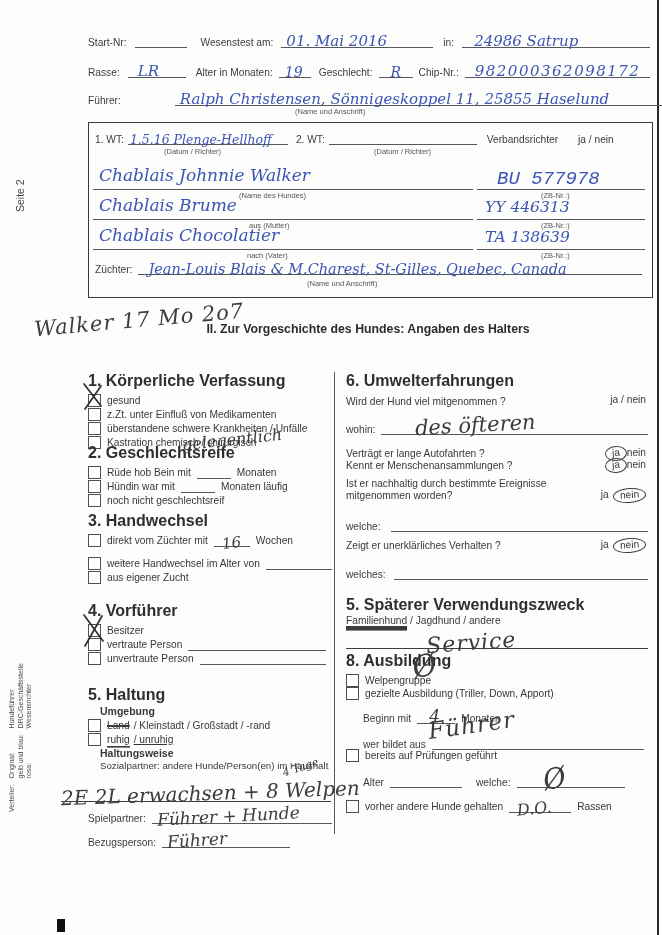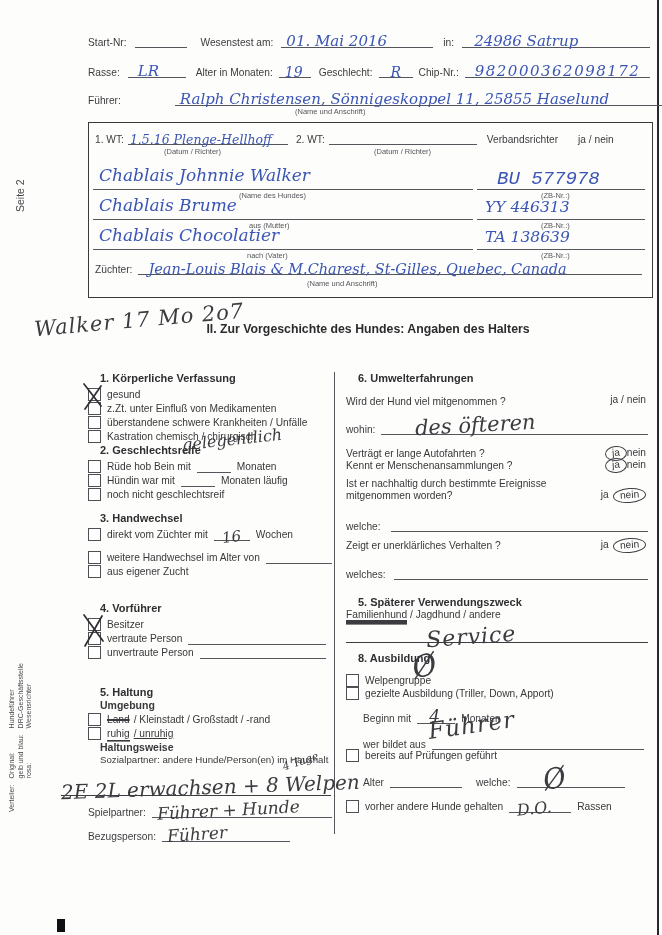--- a/index.html
+++ b/index.html
@@ -15,21 +15,21 @@
   .fld{display:inline-block;border-bottom:1.2px solid #55565c;height:13px;position:relative;}
   .grow{flex:1 1 auto;}
   .hwb,.hwk{font-family:"DejaVu Serif", serif;font-style:italic;white-space:nowrap;}
   .hwb{color:#3a55b4;}
   .hwk{color:#3b3b40;}
   .infld{position:absolute;left:5px;bottom:-3px;}
   .abs{position:absolute;}
   .ck{width:11px;height:11px;border:1.3px solid #4e4f53;background:#fff;flex:0 0 auto;display:inline-block;}
   .ckrow{display:flex;align-items:center;gap:6px;margin-bottom:1px;font-size:10.2px;line-height:12px;}
   .sect{position:absolute;}
-  .sect h4{margin:0 0 4px 12px;font-size:11px;color:#2f2f31;}
+  .sect h4{margin:0 0 4px 0;font-size:16px;color:#2f2f31;}
   .circ{display:inline-block;border:1.6px solid #3e3f44;border-radius:50%;padding:0 6px 2px 6px;transform:rotate(-4deg);}
   .ans{position:absolute;right:2px;top:-2px;font-size:10.2px;white-space:nowrap;}
   .qrow{position:absolute;left:0;right:0;font-size:10.2px;}
   .strike-hand{text-decoration:line-through;text-decoration-thickness:1.5px;text-decoration-color:#3b3b40;}
   .ul-hand{box-shadow:0 1.6px 0 #3b3b40;}
   .dbl{box-shadow:0 2px 0 #3b3b40, 0 4.6px 0 #3b3b40;}
   .mark{position:absolute;pointer-events:none;}
   .mark line{stroke:#2e2f33;stroke-width:1.7;stroke-linecap:round;}
   .wtbox{position:absolute;left:88px;top:122px;width:563px;height:174px;border:1.6px solid #3a3a3c;background:transparent;}
   .hline{position:absolute;height:1.2px;background:#55565c;}

